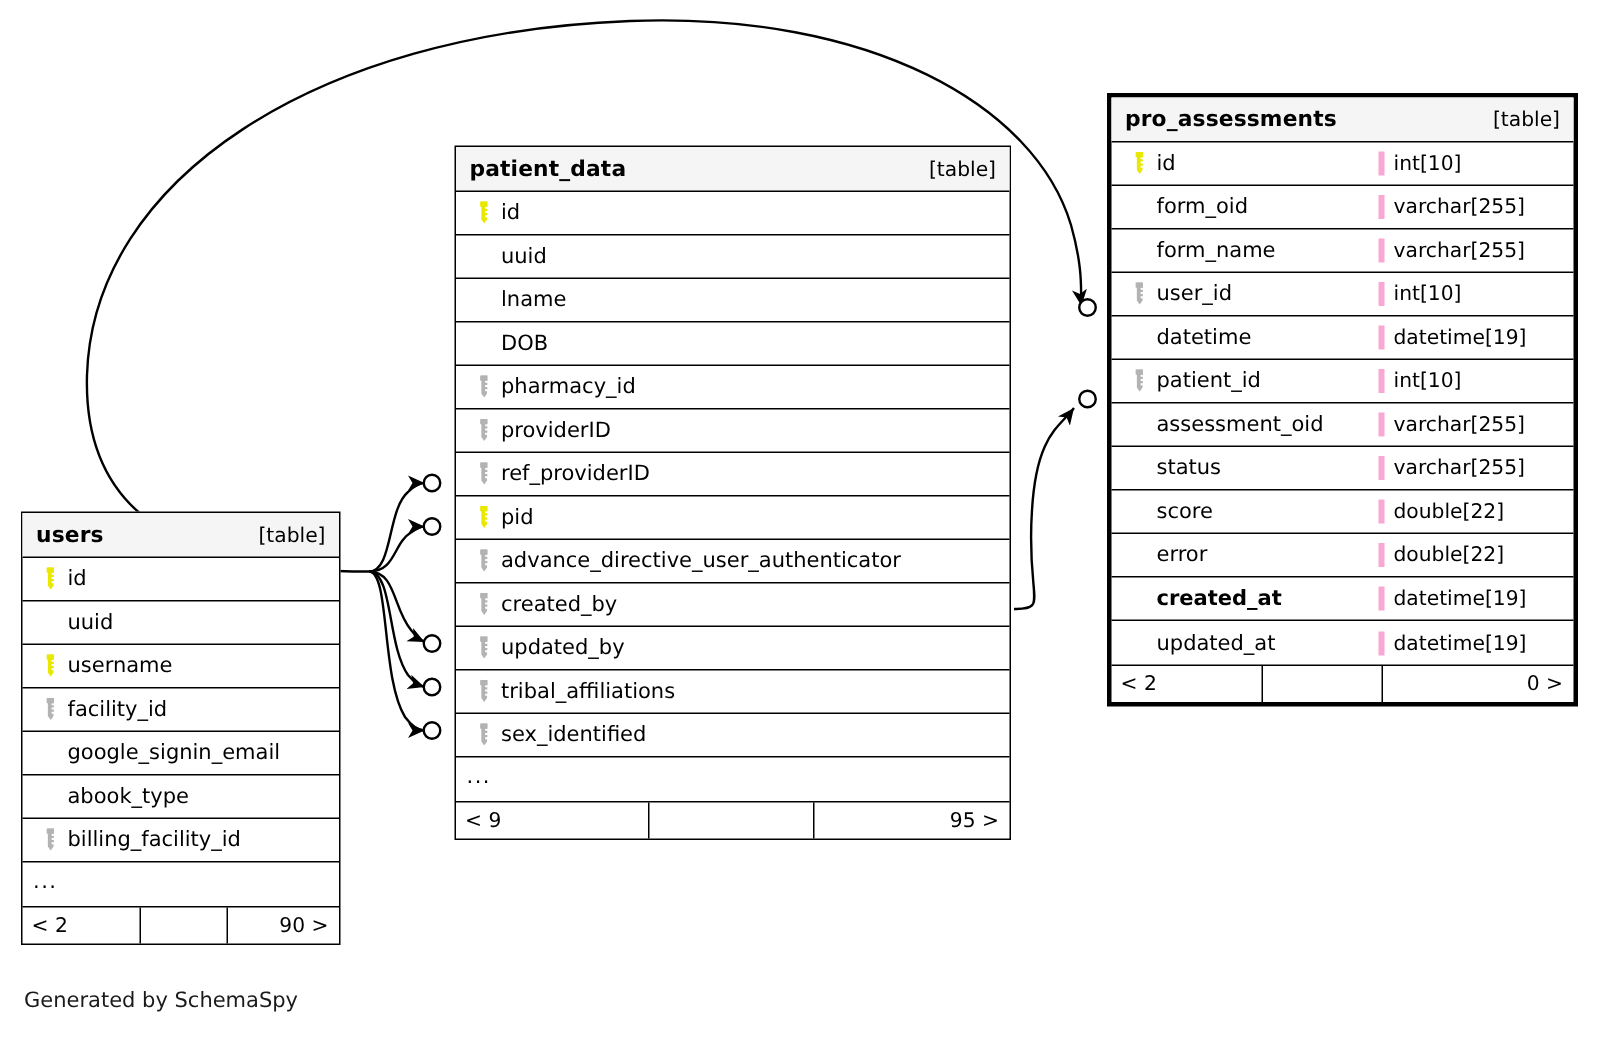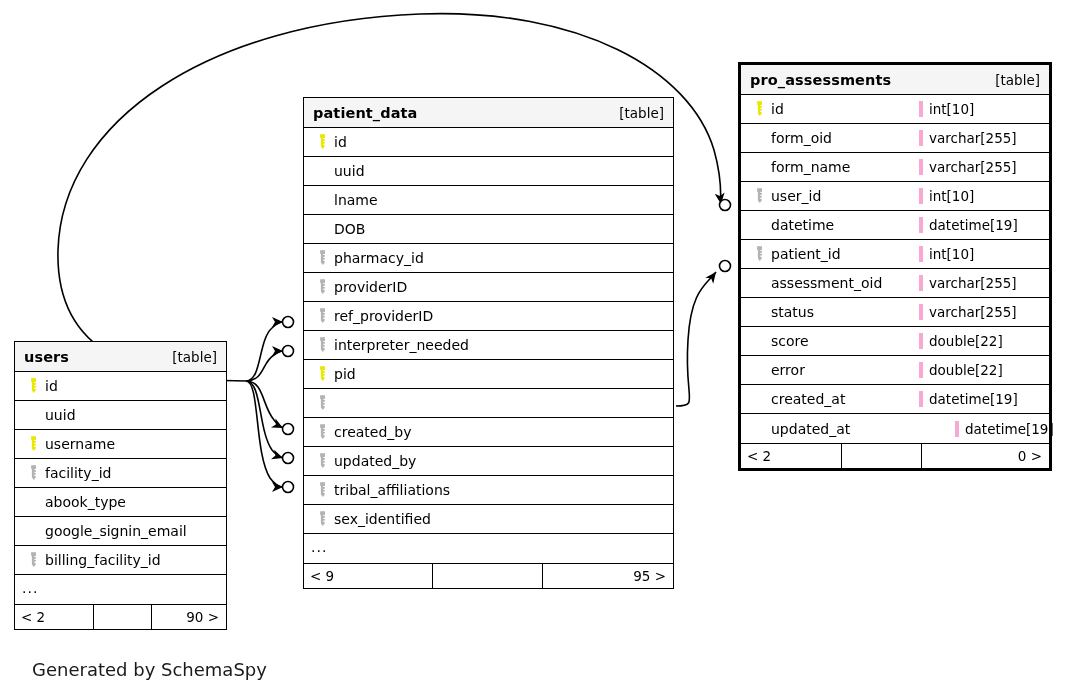--- a/index.html
+++ b/index.html
@@ -66,21 +66,21 @@
     display: block;
   }
 
   .row {
     display: flex;
     align-items: center;
     box-sizing: border-box;
     border-bottom: 1px solid #000000;
     height: 29px;
   }
-  .row:last-child { border-bottom: none; gap: 36px; }
+  .row:last-child { border-bottom: none; }
 
   .cell-name {
     display: flex;
     align-items: center;
     box-sizing: border-box;
     padding-left: 8px;
     flex: 1 1 auto;
     min-width: 0;
   }
   .cell-type {
@@ -141,24 +141,23 @@
   }
   .foot-left  { padding-left: 6px; justify-content: flex-start; }
   .foot-mid   { border-left: 1px solid #000000; }
   .foot-right { border-left: 1px solid #000000; padding-right: 7px; justify-content: flex-end; }
 
   
   #credit {
     position: absolute;
     left: 16px;
     top: 659px;
-    font-size: 18px;
+    font-size: 14px;
     color: #1a1a1a;
     white-space: nowrap;
-    margin-left: 16px;
   }
 </style>
 </head>
 <body>
 
 <div id="canvas">
 
   <svg id="edges" viewBox="0 0 1075 692" width="1075" height="692" xmlns="http://www.w3.org/2000/svg">
     <defs>
       <marker id="crow" markerWidth="12" markerHeight="12" refX="11" refY="6" orient="auto" markerUnits="userSpaceOnUse">
@@ -233,27 +232,27 @@
                 <path d="M3.1 0.4 h4.8 v3.4 h-1.5 v1.3 h1.5 v1.6 h-1.5 v1.3 h1.5 v1.5 h-1.5 v1.4 h1.3 v1.5 l-1.9 2.6 l-1.9 -2.6 v-12.4 z" fill="#b3b3b3"></path>
                 <rect x="3.1" y="0.4" width="4.8" height="3.4" fill="#b3b3b3"></rect>
               </svg>
             </span>
             <span class="col-name">facility_id</span>
           </span>
         </div>
         <div class="row">
           <span class="cell-name">
             <span class="keyslot"></span>
+            <span class="col-name">google_signin_email</span>
+          </span>
+        </div>
+        <div class="row">
+          <span class="cell-name">
+            <span class="keyslot"></span>
             <span class="col-name">abook_type</span>
-          </span>
-        </div>
-        <div class="row">
-          <span class="cell-name">
-            <span class="keyslot"></span>
-            <span class="col-name">google_signin_email</span>
           </span>
         </div>
         <div class="row">
           <span class="cell-name">
             <span class="keyslot">
               <svg width="11" height="16" viewBox="0 0 11 16" xmlns="http://www.w3.org/2000/svg">
                 <path d="M3.1 0.4 h4.8 v3.4 h-1.5 v1.3 h1.5 v1.6 h-1.5 v1.3 h1.5 v1.5 h-1.5 v1.4 h1.3 v1.5 l-1.9 2.6 l-1.9 -2.6 v-12.4 z" fill="#b3b3b3"></path>
                 <rect x="3.1" y="0.4" width="4.8" height="3.4" fill="#b3b3b3"></rect>
               </svg>
             </span>
@@ -336,46 +335,36 @@
                 <rect x="3.1" y="0.4" width="4.8" height="3.4" fill="#b3b3b3"></rect>
               </svg>
             </span>
             <span class="col-name">ref_providerID</span>
           </span>
         </div>
         <div class="row">
           <span class="cell-name">
             <span class="keyslot">
               <svg width="11" height="16" viewBox="0 0 11 16" xmlns="http://www.w3.org/2000/svg">
-                <path d="M3.1 0.4 h4.8 v3.4 h-1.5 v1.3 h1.5 v1.6 h-1.5 v1.3 h1.5 v1.5 h-1.5 v1.4 h1.3 v1.5 l-1.9 2.6 l-1.9 -2.6 v-12.4 z" fill="#b3b3b3"></path>
-                <rect x="3.1" y="0.4" width="4.8" height="3.4" fill="#b3b3b3"></rect>
-              </svg>
-            </span>
-            <span class="col-name">interpreter_needed</span>
-          </span>
-        </div>
-        <div class="row">
-          <span class="cell-name">
-            <span class="keyslot">
-              <svg width="11" height="16" viewBox="0 0 11 16" xmlns="http://www.w3.org/2000/svg">
                 <path d="M3.1 0.4 h4.8 v3.4 h-1.5 v1.3 h1.5 v1.6 h-1.5 v1.3 h1.5 v1.5 h-1.5 v1.4 h1.3 v1.5 l-1.9 2.6 l-1.9 -2.6 v-12.4 z" fill="#e8e800"></path>
                 <rect x="3.1" y="0.4" width="4.8" height="3.4" fill="#e8e800"></rect>
               </svg>
             </span>
             <span class="col-name">pid</span>
           </span>
         </div>
         <div class="row">
           <span class="cell-name">
             <span class="keyslot">
               <svg width="11" height="16" viewBox="0 0 11 16" xmlns="http://www.w3.org/2000/svg">
                 <path d="M3.1 0.4 h4.8 v3.4 h-1.5 v1.3 h1.5 v1.6 h-1.5 v1.3 h1.5 v1.5 h-1.5 v1.4 h1.3 v1.5 l-1.9 2.6 l-1.9 -2.6 v-12.4 z" fill="#b3b3b3"></path>
                 <rect x="3.1" y="0.4" width="4.8" height="3.4" fill="#b3b3b3"></rect>
               </svg>
             </span>
+            <span class="col-name">advance_directive_user_authenticator</span>
           </span>
         </div>
         <div class="row">
           <span class="cell-name">
             <span class="keyslot">
               <svg width="11" height="16" viewBox="0 0 11 16" xmlns="http://www.w3.org/2000/svg">
                 <path d="M3.1 0.4 h4.8 v3.4 h-1.5 v1.3 h1.5 v1.6 h-1.5 v1.3 h1.5 v1.5 h-1.5 v1.4 h1.3 v1.5 l-1.9 2.6 l-1.9 -2.6 v-12.4 z" fill="#b3b3b3"></path>
                 <rect x="3.1" y="0.4" width="4.8" height="3.4" fill="#b3b3b3"></rect>
               </svg>
             </span>
@@ -521,21 +510,21 @@
         </div>
         <div class="row">
           <span class="cell-name" style="flex:0 0 178px;">
             <span class="keyslot"></span>
             <span class="col-name">error</span>
           </span>
           <span class="cell-type" style="flex:1 1 auto;">double[22]</span>
           <span class="cell-pad" style="flex:0 0 22px;"></span>
         </div>
         <div class="row">
-          <span class="cell-name" style="flex:0 0 178px;">
+          <span class="cell-name" style="flex:0 0 178px;font-weight:bold;">
             <span class="keyslot"></span>
             <span class="col-name">created_at</span>
           </span>
           <span class="cell-type" style="flex:1 1 auto;">datetime[19]</span>
           <span class="cell-pad" style="flex:0 0 22px;"></span>
         </div>
         <div class="row">
           <span class="cell-name" style="flex:0 0 178px;">
             <span class="keyslot"></span>
             <span class="col-name">updated_at</span>

